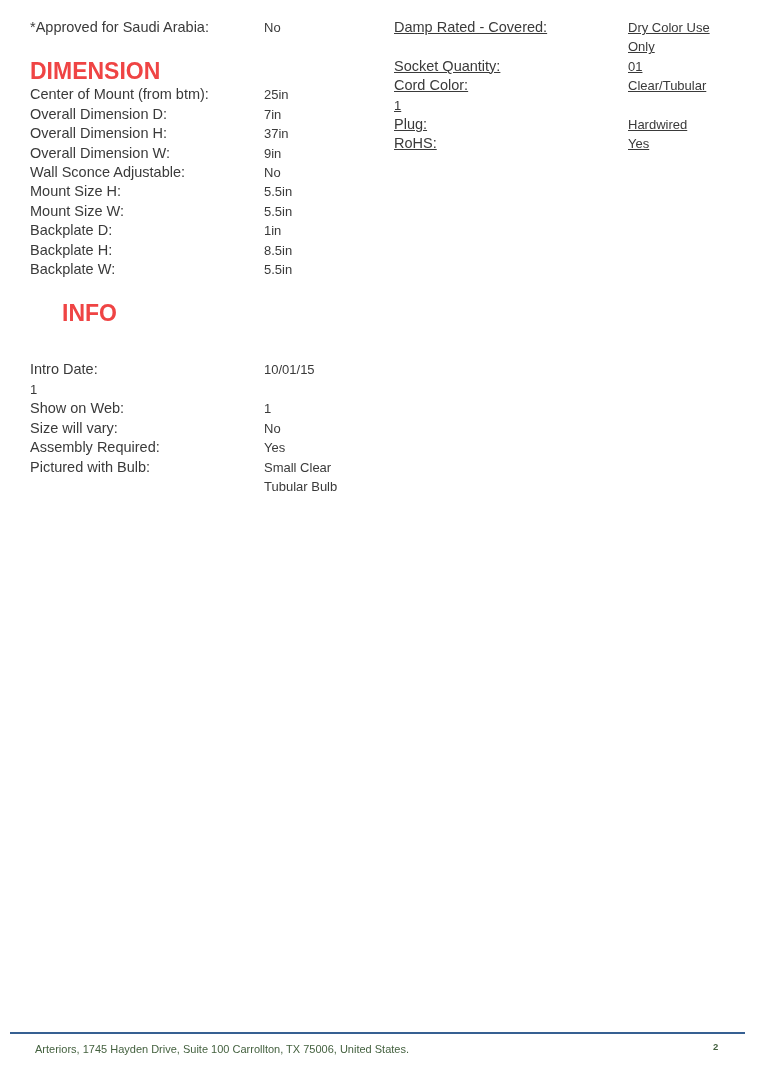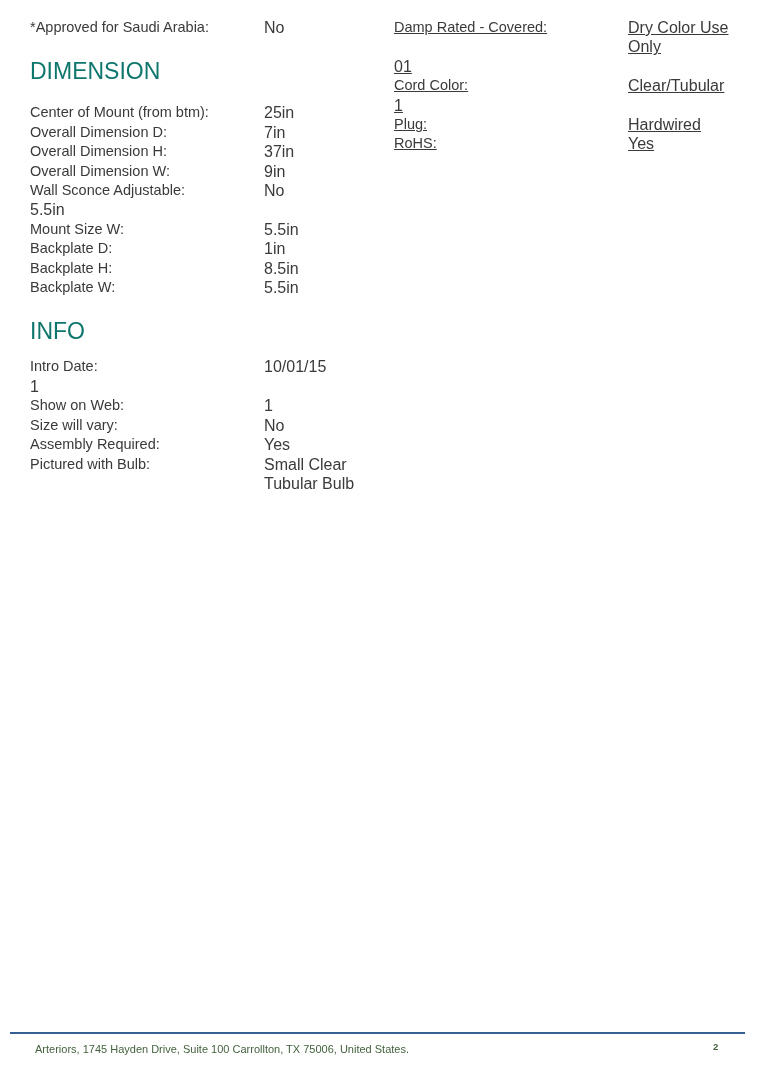--- a/index.html
+++ b/index.html
@@ -19,35 +19,35 @@
   .spec-row { display: flex; align-items: flex-start; }
   .spec-row .lbl {
     width: 234px;
     flex: 0 0 234px;
     font-size: 14.5px;
     line-height: 19.4px;
     white-space: nowrap;
   }
   .spec-row .val {
     width: 112px;
-    font-size: 16px;
+    font-size: 13px;
     line-height: 19.4px;
   }
   .col-right .spec-row .val { width: 110px; }
 
   h1.section-title {
     font-size: 23px;
     line-height: 28px;
-    font-weight: 400;
-    color: #0f766e;
+    font-weight: 700;
+    color: #ef4444;
     margin: 20px 0 0 0;
   }
-  .rows { margin-top: 18px; }
-  .rows-info { margin-top: 12px; }
-  h1.title-info { margin-top: 20px; }
+  .rows { }
+  .rows-info { margin-top: 33px; }
+  h1.title-info { margin-top: 20px; margin-left: 32px; }
 
   .footer-line {
     position: absolute;
     left: 10px;
     top: 1032px;
     width: 735px;
     height: 0;
     border-top: 2px solid #366092;
   }
   .footer-text {
@@ -97,20 +97,21 @@
       </div>
       <div class="spec-row">
         <span class="lbl">Overall Dimension W:</span>
         <span class="val">9in</span>
       </div>
       <div class="spec-row">
         <span class="lbl">Wall Sconce Adjustable:</span>
         <span class="val">No</span>
       </div>
       <div class="spec-row">
+        <span class="lbl">Mount Size H:</span>
         <span class="val">5.5in</span>
       </div>
       <div class="spec-row">
         <span class="lbl">Mount Size W:</span>
         <span class="val">5.5in</span>
       </div>
       <div class="spec-row">
         <span class="lbl">Backplate D:</span>
         <span class="val">1in</span>
       </div>
@@ -153,20 +154,21 @@
     </div>
 
   </div>
 
   <div class="col col-right">
     <div class="spec-row">
       <span class="lbl">Damp Rated - Covered:</span>
       <span class="val">Dry Color Use Only</span>
     </div>
     <div class="spec-row">
+      <span class="lbl">Socket Quantity:</span>
       <span class="val">01</span>
     </div>
     <div class="spec-row">
       <span class="lbl">Cord Color:</span>
       <span class="val">Clear/Tubular</span>
     </div>
     <div class="spec-row">
       <span class="val">1</span>
     </div>
     <div class="spec-row">

